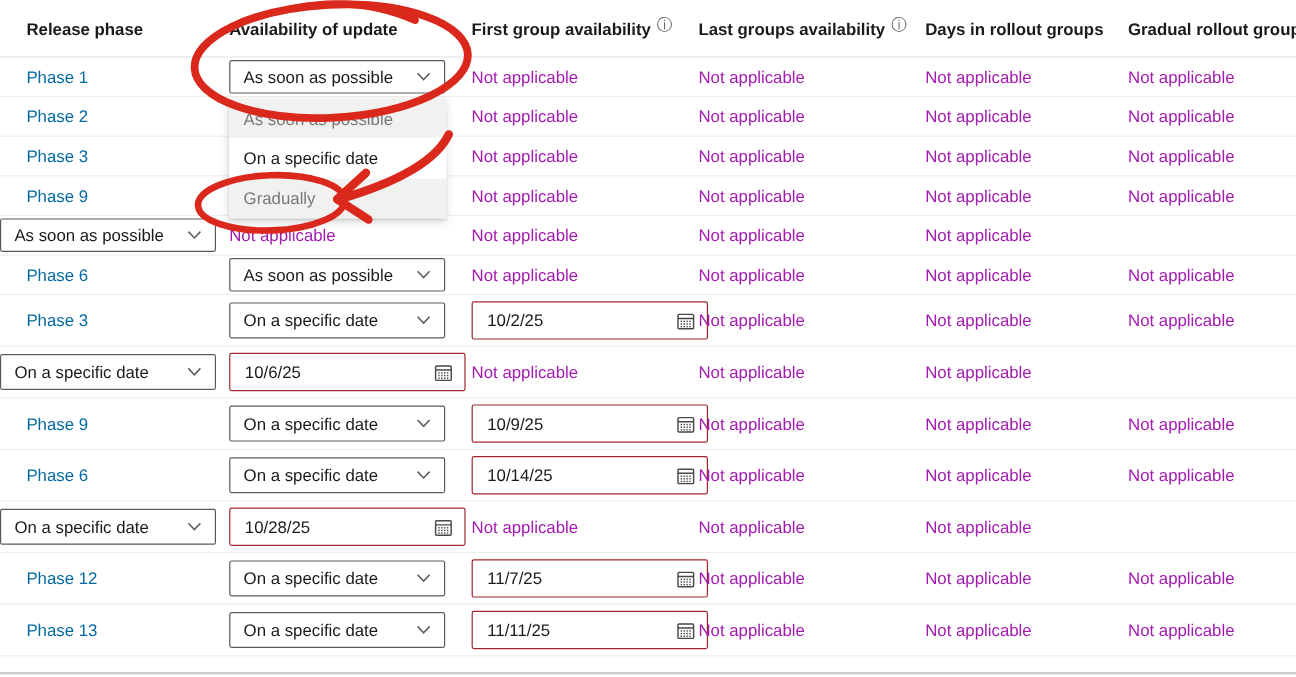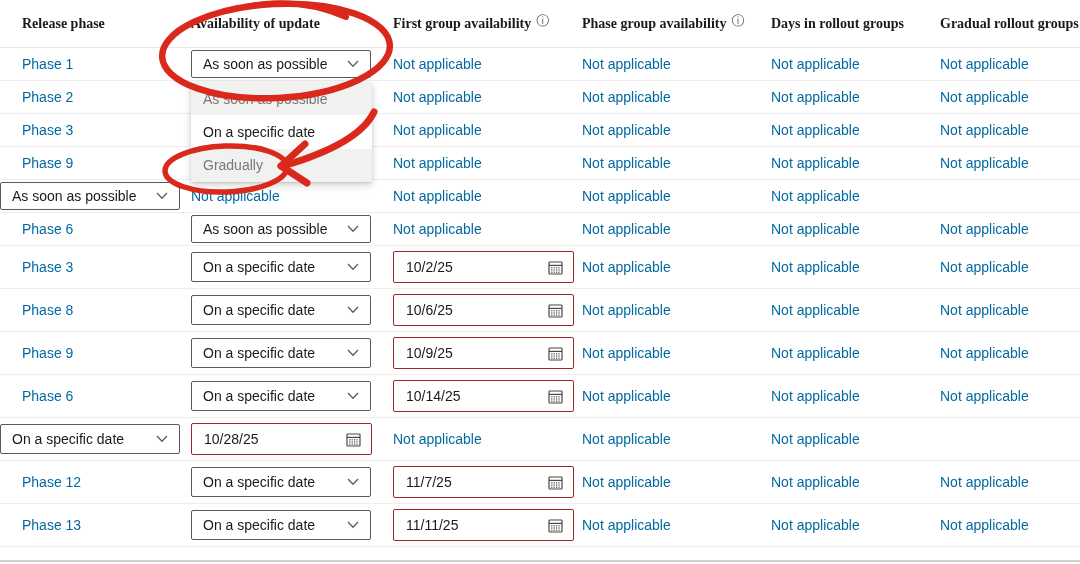--- a/index.html
+++ b/index.html
@@ -13,47 +13,46 @@
 
   .row {
     display:grid;
     grid-template-columns:191px 202px 189px 189px 169px 140px;
     align-items:center;
   }
   .thead { height:48px; border-bottom:1px solid #e8e7e6; }
   .thead .cell {
     font-weight:bold; color:#1b1a19; display:flex; align-items:center; gap:5px;
     white-space:nowrap;
-    font-family:Liberation Serif, serif;
   }
   .cell { white-space:nowrap; }
   .c1 { padding-left:22px; }
   .body-row { border-bottom:1px solid #efeeed; }
   .body-row.short { height:33px; }
   .body-row.tall  { height:43px; }
-  .na { color:#0369a1; }
+  .na { color:#a21caf; }
 
   .phase-link { color:#0369a1; text-decoration:none; cursor:pointer; }
 
   .info {
     font-size:13px; color:#5f5d5b; font-weight:normal; line-height:1;
     position:relative; top:-3px; cursor:default;
   }
 
   .select {
     width:180px; height:28px; background:#fff;
     border:1px solid #5c5a58; border-radius:2px;
     display:flex; align-items:center; justify-content:space-between;
     padding:0 11px 0 11px; cursor:pointer; color:#1b1a19;
   }
   .tall .select { height:30px; }
   .chev { flex:0 0 auto; display:block; }
 
   .date-input {
-    width:181px; height:32px; background:#fff;
+    width:197px; height:32px; background:#fff;
     border:1.5px solid #9e262c; border-radius:2px;
     display:flex; align-items:center; justify-content:space-between;
     padding:0 9px 0 12px; color:#1b1a19; cursor:text;
   }
 
   .dropdown-panel {
     position:absolute; left:191px; top:82px; width:181px; height:100px;
     background:#fff; z-index:5;
     box-shadow:0 3px 8px rgba(0,0,0,.18), 0 1px 2px rgba(0,0,0,.11);
     display:flex; flex-direction:column;
@@ -81,21 +80,21 @@
       <span>Release phase</span>
     </div>
     <div class="cell">
       <span>Availability of update</span>
     </div>
     <div class="cell">
       <span>First group availability</span>
       <span class="info">ⓘ</span>
     </div>
     <div class="cell">
-      <span>Phase group availability</span>
+      <span>Last groups availability</span>
       <span class="info">ⓘ</span>
     </div>
     <div class="cell">
       <span>Days in rollout groups</span>
     </div>
     <div class="cell">
       <span>Gradual rollout groups</span>
     </div>
   </div>
 
@@ -211,23 +210,20 @@
                 <rect x="11.4" y="12.6" width="1.2" height="1.2"></rect>
               </g>
             </svg>
           </div>
         </div>
       <div class="cell c4 na">Not applicable</div>
       <div class="cell c5 na">Not applicable</div>
       <div class="cell c6 na">Not applicable</div>
     </div>
       <div class="row body-row tall">
-      <div class="cell c1">
-        <a class="phase-link">Phase 8</a>
-      </div>
       <div class="cell c2">
           <div class="select">
             <span>On a specific date</span>
             <svg class="chev" width="12" height="8" viewBox="0 0 12 8">
               <path d="M1 1 L6 6.3 L11 1" fill="none" stroke="#5f5d5b" stroke-width="1.3"></path>
             </svg>
           </div>
         </div>
       <div class="cell c3">
           <div class="date-input">

